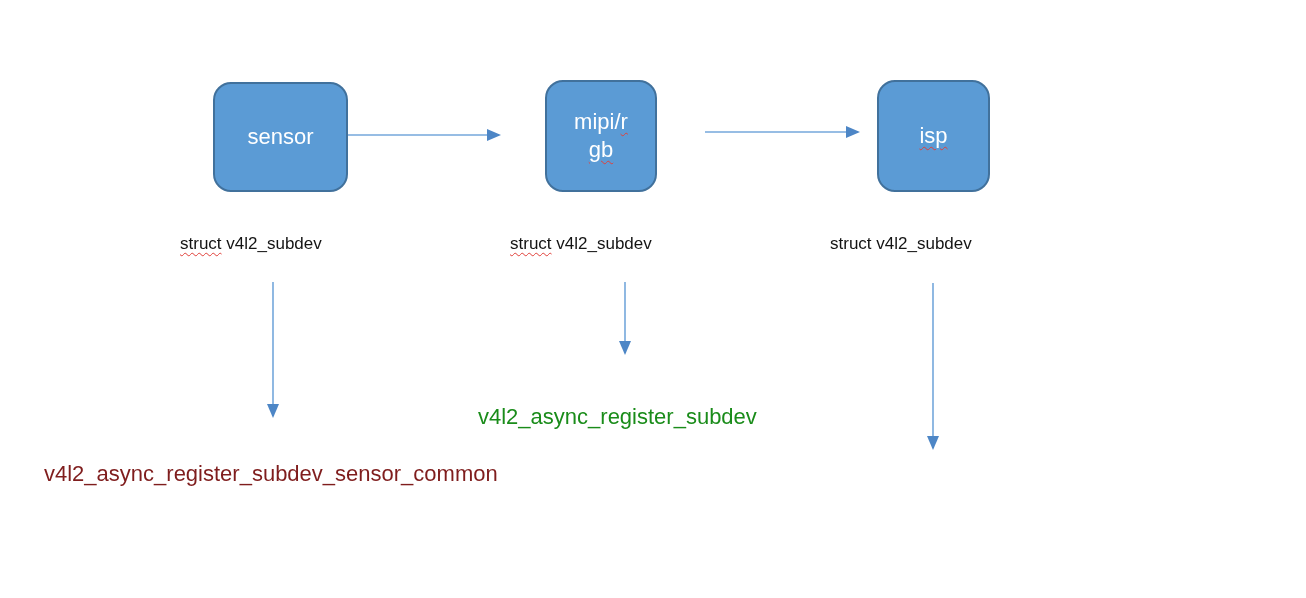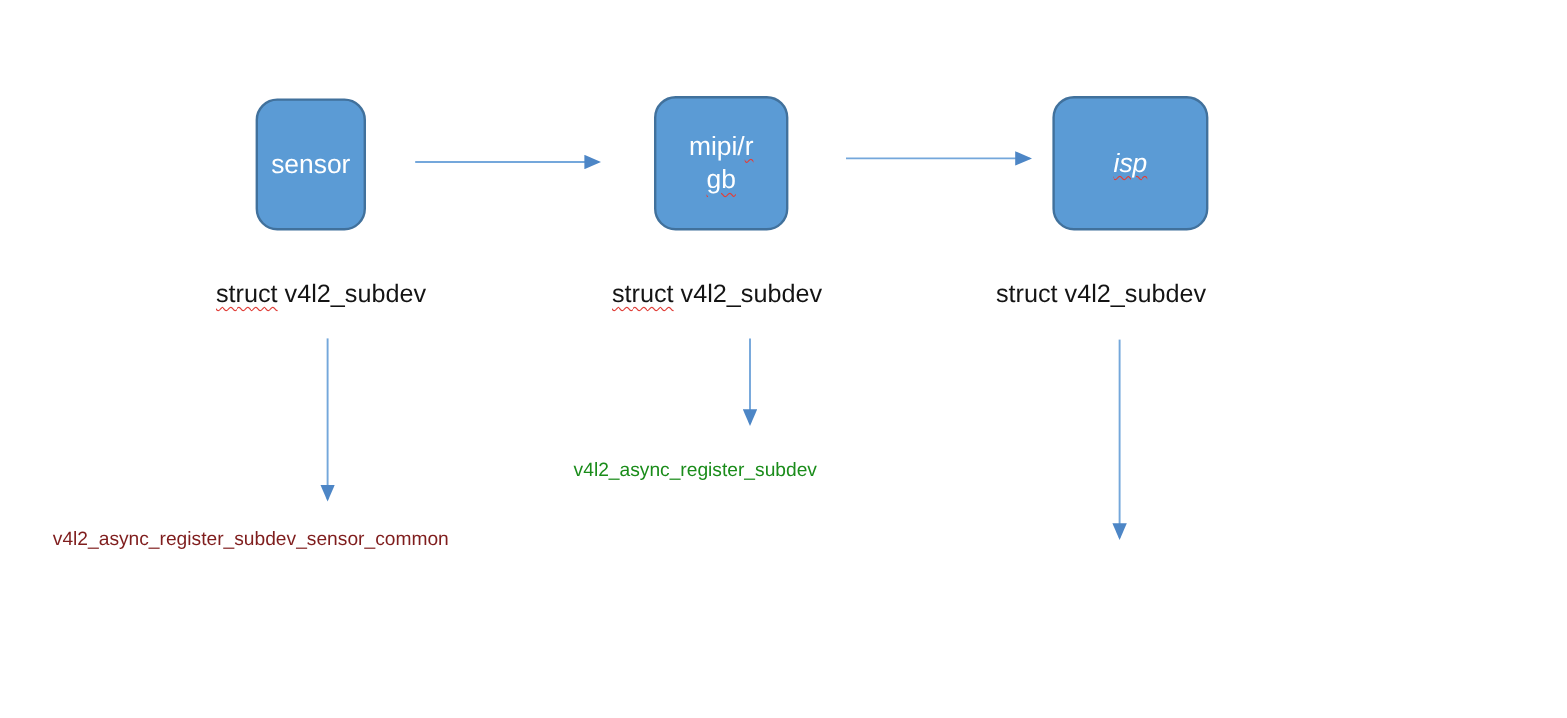--- a/index.html
+++ b/index.html
@@ -30,38 +30,39 @@
     border: 2px solid #41719c;
     border-radius: 18px;
     color: #ffffff;
     display: flex;
     align-items: center;
     justify-content: center;
     text-align: center;
     font-size: 22px;
     line-height: 28px;
   }
-  #node-sensor { left: 213px; top: 82px;  width: 92px; height: 110px; }
+  #node-sensor { left: 213px; top: 82px;  width: 135px; height: 110px; }
   #node-mipi   { left: 545px; top: 80px;  width: 112px; height: 112px; }
-  #node-isp    { left: 877px; top: 80px;  width: 130px; height: 112px; font-style: italic; }
+  #node-isp    { left: 877px; top: 80px;  width: 113px; height: 112px; }
 
   .struct-label {
     position: absolute;
-    font-size: 21px;
+    font-size: 17px;
     color: #141414;
     white-space: nowrap;
   }
   #struct-sensor { left: 180px; top: 234px; }
   #struct-mipi   { left: 510px; top: 234px; }
   #struct-isp    { left: 830px; top: 234px; }
 
   .fn {
     position: absolute;
-    font-size: 16px;
+    font-size: 22px;
     white-space: nowrap;
+    margin-top: 20px;
   }
   #fn-sensor { left: 44px;  top: 441px; color: #7f1d1d; }
   #fn-mipi   { left: 478px; top: 384px; color: #1a8c1a; }
   #fn-isp    { left: 724px; top: 478px; color: #000000; }
 
   .squiggle {
     text-decoration-line: underline;
     text-decoration-style: wavy;
     text-decoration-color: #e0403a;
     text-decoration-thickness: 1px;

